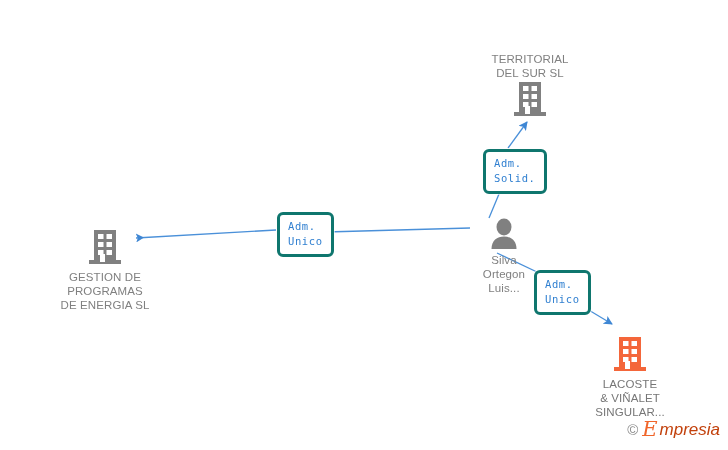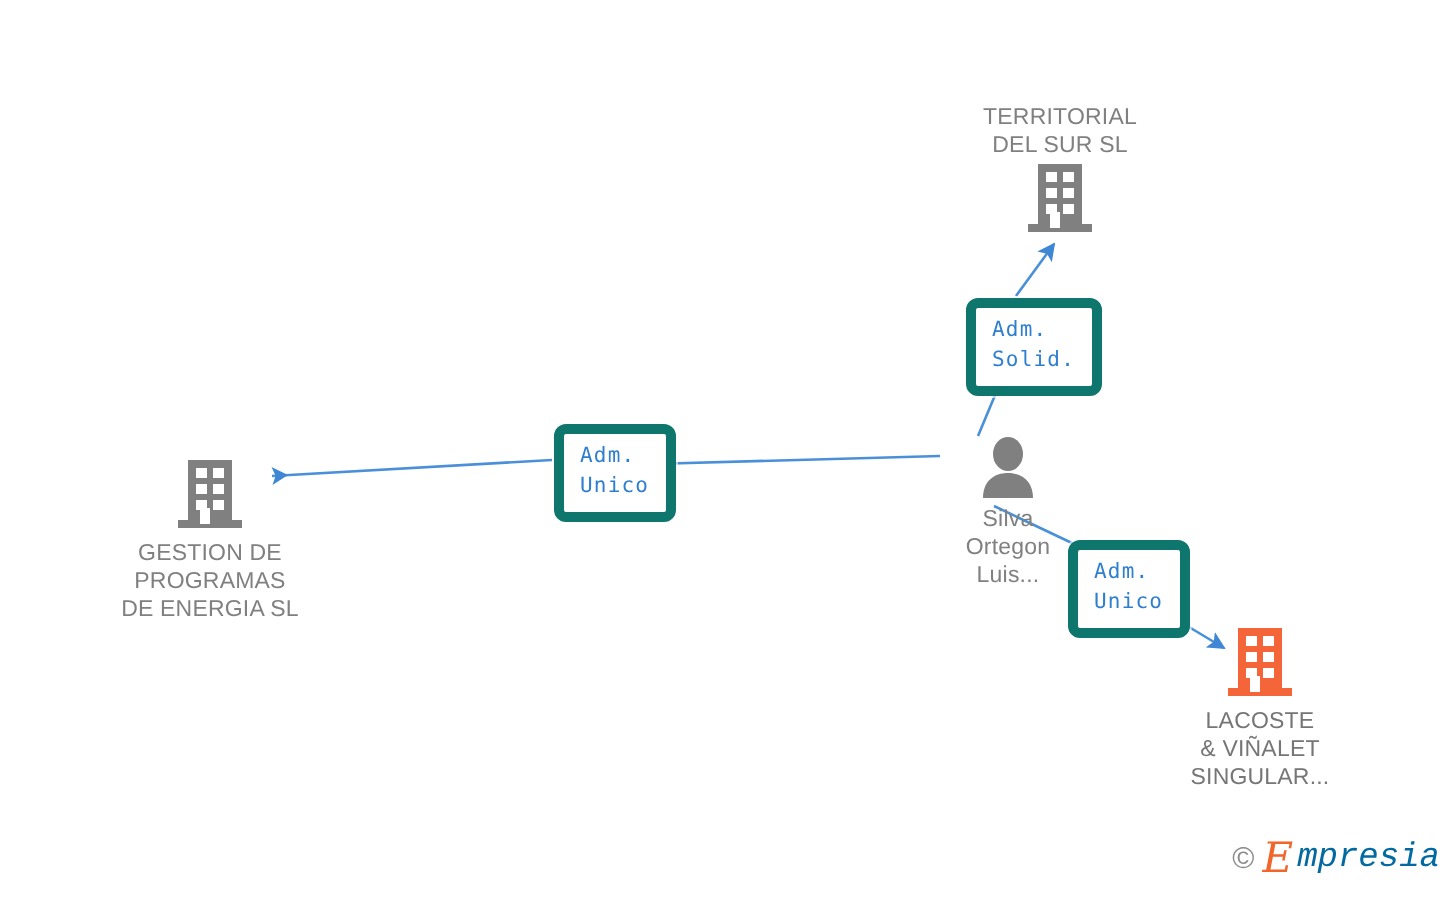--- a/index.html
+++ b/index.html
@@ -48,21 +48,21 @@
   }
   .node.orange .caption {
     color: #767676;
     font-weight: normal;
   }
 
   
   .rel-box {
     position: absolute;
     box-sizing: border-box;
-    border: 5px solid #0f766e;
+    border: 3px solid #0f766e;
     border-radius: 6px;
     background: #ffffff;
     color: #2f7fd0;
     font-size: 10.5px;
     line-height: 15px;
     letter-spacing: 0.6px;
     padding: 4px 8px 5px 8px;
     font-family: "DejaVu Sans Mono", monospace;
     text-align: left;
     box-shadow: 0 0 0 1px rgba(255,255,255,0.6);
@@ -84,24 +84,24 @@
     color: #8a8a8a;
   }
   #watermark .wm-e {
     font-family: "DejaVu Serif", serif;
     font-style: italic;
     font-size: 21px;
     color: #f0662b;
     line-height: 21px;
   }
   #watermark .wm-text {
-    font-family: Liberation Mono, monospace;
+    font-family: Liberation Sans, sans-serif;
     font-style: italic;
     font-size: 17px;
-    color: #0369a1;
+    color: #c2410c;
     line-height: 19px;
     margin-left: -2px;
   }
 </style>
 </head>
 <body>
 
 <div id="canvas">
 
   <svg id="edges" viewBox="0 0 728 450" xmlns="http://www.w3.org/2000/svg">
@@ -169,21 +169,21 @@
       <svg width="32" height="31" viewBox="0 0 32 31" xmlns="http://www.w3.org/2000/svg">
         <ellipse cx="16" cy="9" rx="7.5" ry="8.5" fill="#808080"></ellipse>
         <path d="M3.5,31 C3.5,22.5 9,18.5 16,18.5 C23,18.5 28.5,22.5 28.5,31 Z" fill="#808080"></path>
       </svg>
     </span>
     <span class="caption">Silva
 Ortegon
 Luis...</span>
   </div>
 
-  <div class="node orange" style="left:630px; top:312px;">
+  <div class="node orange" style="left:630px; top:335px;">
     <span class="icon-wrap">
       <svg width="34" height="38" viewBox="0 0 34 38" xmlns="http://www.w3.org/2000/svg">
         <rect x="6" y="2" width="22" height="32" fill="#f4663a"></rect>
         <rect x="1" y="32" width="32" height="4" fill="#f4663a"></rect>
         <rect x="10" y="6" width="5.5" height="5" fill="#ffffff"></rect>
         <rect x="18.5" y="6" width="5.5" height="5" fill="#ffffff"></rect>
         <rect x="10" y="14" width="5.5" height="5" fill="#ffffff"></rect>
         <rect x="18.5" y="14" width="5.5" height="5" fill="#ffffff"></rect>
         <rect x="10" y="22" width="5.5" height="5" fill="#ffffff"></rect>
         <rect x="18.5" y="22" width="5.5" height="5" fill="#ffffff"></rect>

